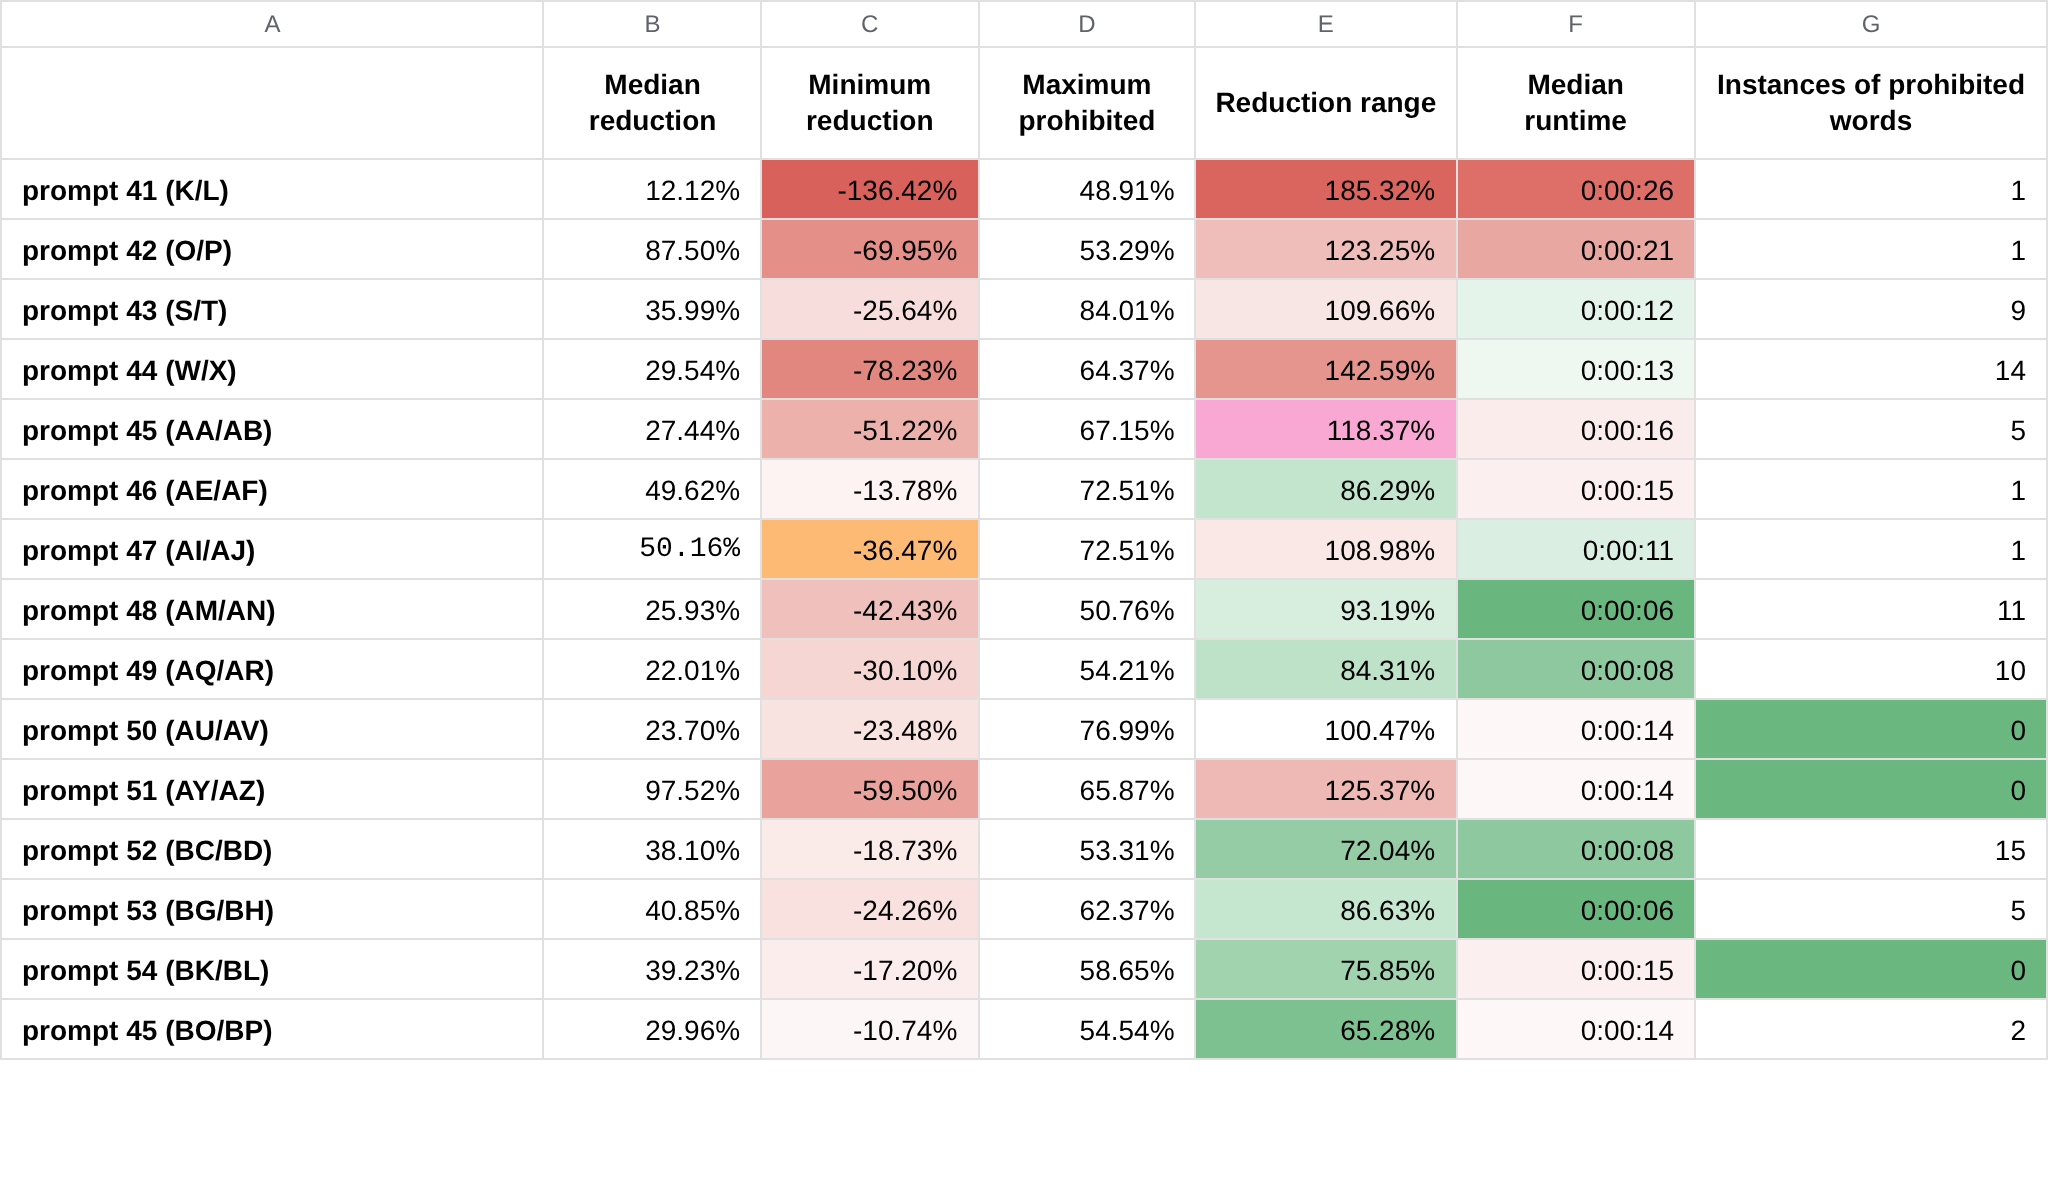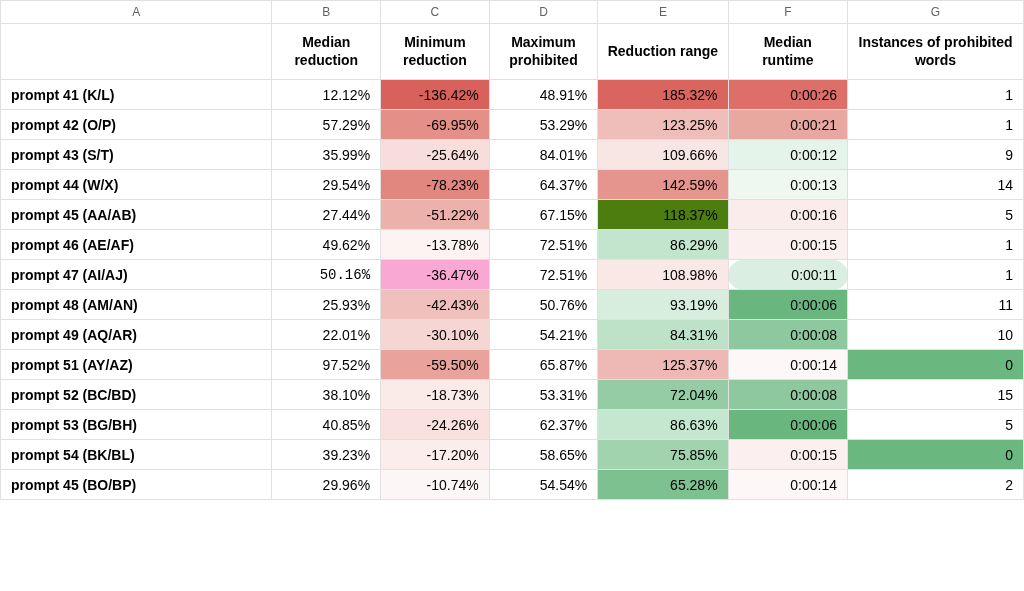--- a/index.html
+++ b/index.html
@@ -102,21 +102,21 @@
           <td class="rowlabel">prompt 41 (K/L)</td>
           <td>12.12%</td>
           <td style="background: rgb(217, 97, 91); margin-top: 10px;">-136.42%</td>
           <td>48.91%</td>
           <td style="background: rgb(218, 101, 95);">185.32%</td>
           <td style="background: rgb(221, 110, 104);">0:00:26</td>
           <td>1</td>
         </tr>
         <tr>
           <td class="rowlabel">prompt 42 (O/P)</td>
-          <td>57.29%</td>
+          <td>87.50%</td>
           <td style="background: rgb(228, 144, 137);">-69.95%</td>
           <td>53.29%</td>
           <td style="background: rgb(239, 190, 186);">123.25%</td>
           <td style="background: rgb(233, 167, 162);">0:00:21</td>
           <td>1</td>
         </tr>
         <tr>
           <td class="rowlabel">prompt 43 (S/T)</td>
           <td>35.99%</td>
           <td style="background: rgb(247, 222, 220);">-25.64%</td>
@@ -132,40 +132,40 @@
           <td>64.37%</td>
           <td style="background: rgb(230, 148, 142);">142.59%</td>
           <td style="background: rgb(238, 248, 241);">0:00:13</td>
           <td>14</td>
         </tr>
         <tr>
           <td class="rowlabel">prompt 45 (AA/AB)</td>
           <td>27.44%</td>
           <td style="background: rgb(237, 177, 172);">-51.22%</td>
           <td>67.15%</td>
-          <td style="background: #4d7c0f; margin-top: 43px;">118.37%</td>
+          <td style="background: #f9a8d4; margin-top: 43px;">118.37%</td>
           <td style="background: rgb(250, 236, 235);">0:00:16</td>
           <td>5</td>
         </tr>
         <tr>
           <td class="rowlabel">prompt 46 (AE/AF)</td>
           <td>49.62%</td>
           <td style="background: rgb(252, 243, 242);">-13.78%</td>
           <td>72.51%</td>
           <td style="background: rgb(195, 229, 205);">86.29%</td>
           <td style="background: rgb(251, 240, 239);">0:00:15</td>
           <td>1</td>
         </tr>
         <tr>
           <td class="rowlabel">prompt 47 (AI/AJ)</td>
           <td class="mono">50.16%</td>
-          <td style="background: #f9a8d4;">-36.47%</td>
+          <td style="background: #fdba74;">-36.47%</td>
           <td>72.51%</td>
           <td style="background: rgb(249, 232, 230);">108.98%</td>
-          <td style="background: rgb(218, 238, 225); border-radius: 15px;">0:00:11</td>
+          <td style="background: rgb(218, 238, 225);">0:00:11</td>
           <td>1</td>
         </tr>
         <tr>
           <td class="rowlabel">prompt 48 (AM/AN)</td>
           <td>25.93%</td>
           <td style="background: rgb(240, 192, 188);">-42.43%</td>
           <td>50.76%</td>
           <td style="background: rgb(215, 237, 222);">93.19%</td>
           <td style="background: rgb(105, 183, 127);">0:00:06</td>
           <td>11</td>
@@ -173,20 +173,29 @@
         <tr>
           <td class="rowlabel">prompt 49 (AQ/AR)</td>
           <td>22.01%</td>
           <td style="background: rgb(246, 214, 211);">-30.10%</td>
           <td>54.21%</td>
           <td style="background: rgb(189, 226, 200);">84.31%</td>
           <td style="background: rgb(142, 200, 158);">0:00:08</td>
           <td>10</td>
         </tr>
         <tr>
+          <td class="rowlabel">prompt 50 (AU/AV)</td>
+          <td>23.70%</td>
+          <td style="background: rgb(249, 227, 225);">-23.48%</td>
+          <td>76.99%</td>
+          <td style="background: rgb(255, 255, 255);">100.47%</td>
+          <td style="background: rgb(253, 247, 247);">0:00:14</td>
+          <td style="background: rgb(106, 183, 128);">0</td>
+        </tr>
+        <tr>
           <td class="rowlabel">prompt 51 (AY/AZ)</td>
           <td>97.52%</td>
           <td style="background: rgb(233, 162, 156);">-59.50%</td>
           <td>65.87%</td>
           <td style="background: rgb(238, 185, 180);">125.37%</td>
           <td style="background: rgb(253, 247, 247);">0:00:14</td>
           <td style="background: rgb(106, 183, 128);">0</td>
         </tr>
         <tr>
           <td class="rowlabel">prompt 52 (BC/BD)</td>

